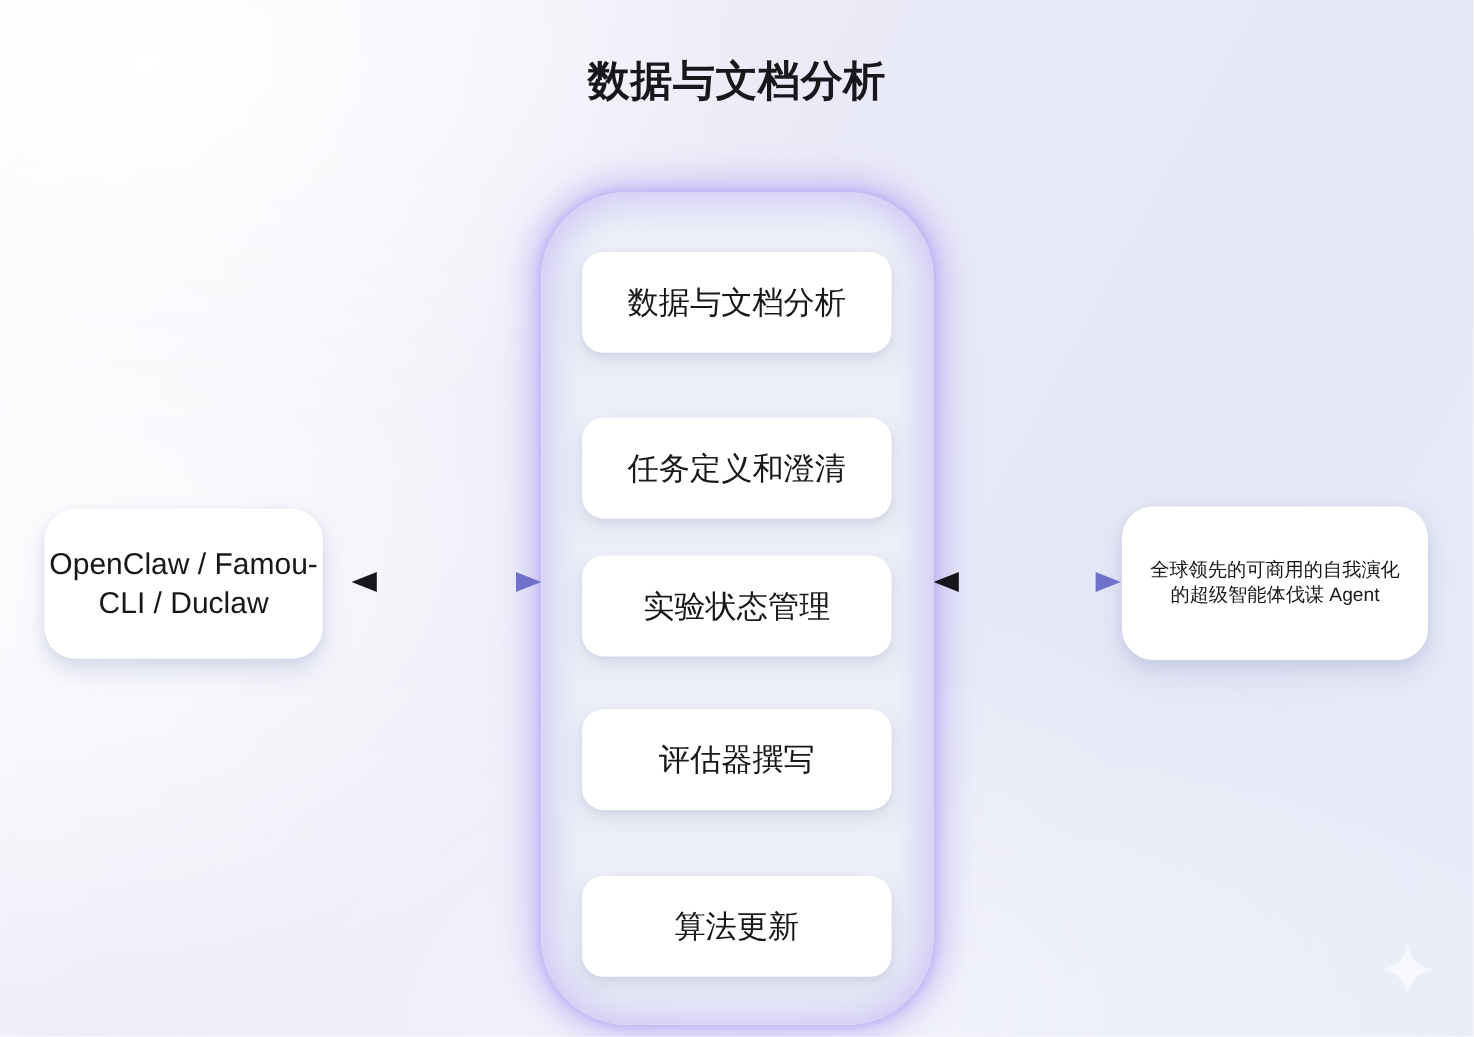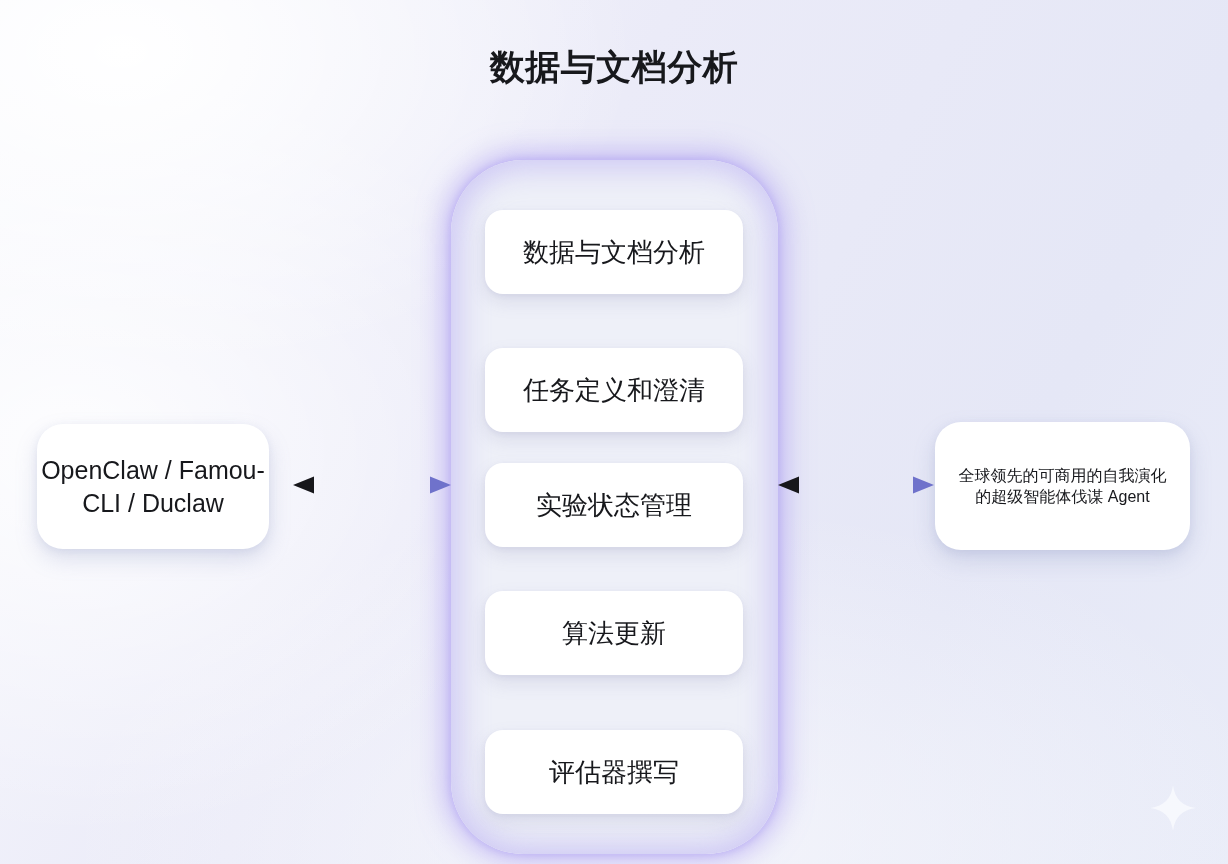--- a/index.html
+++ b/index.html
@@ -119,22 +119,22 @@
 <body>
 
 <div class="canvas">
 
   <h1 class="title">数据与文档分析</h1>
 
   <div class="panel">
     <div class="skill-box">数据与文档分析</div>
     <div class="skill-box">任务定义和澄清</div>
     <div class="skill-box">实验状态管理</div>
+    <div class="skill-box">评估器撰写</div>
     <div class="skill-box">算法更新</div>
-    <div class="skill-box">评估器撰写</div>
   </div>
 
   <div class="side-box left-node">
     <span class="side-label">OpenClaw / Famou-CLI / Duclaw</span>
   </div>
 
   <div class="side-box right-node">
     <span class="side-label">全球领先的可商用的自我演化的超级智能体伐谋 Agent</span>
   </div>
 

